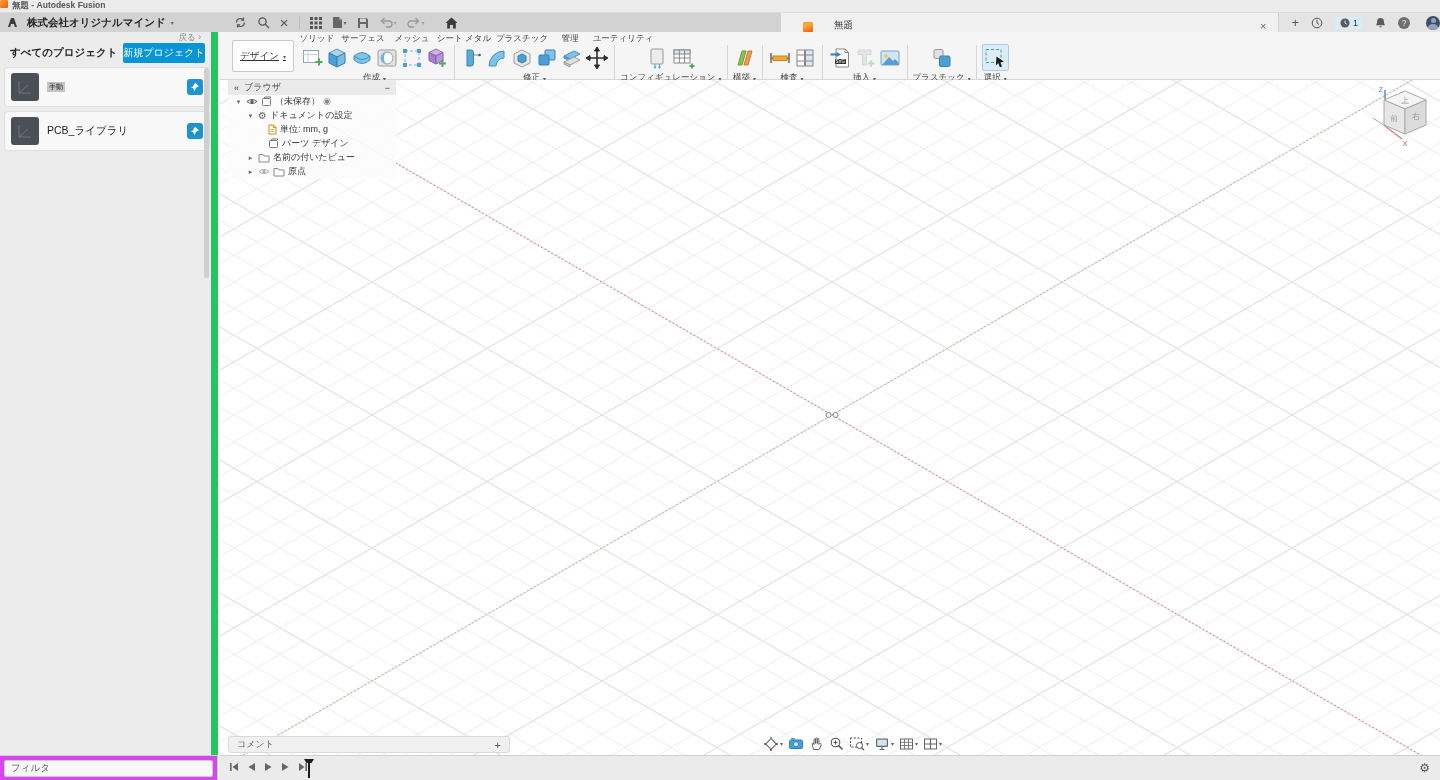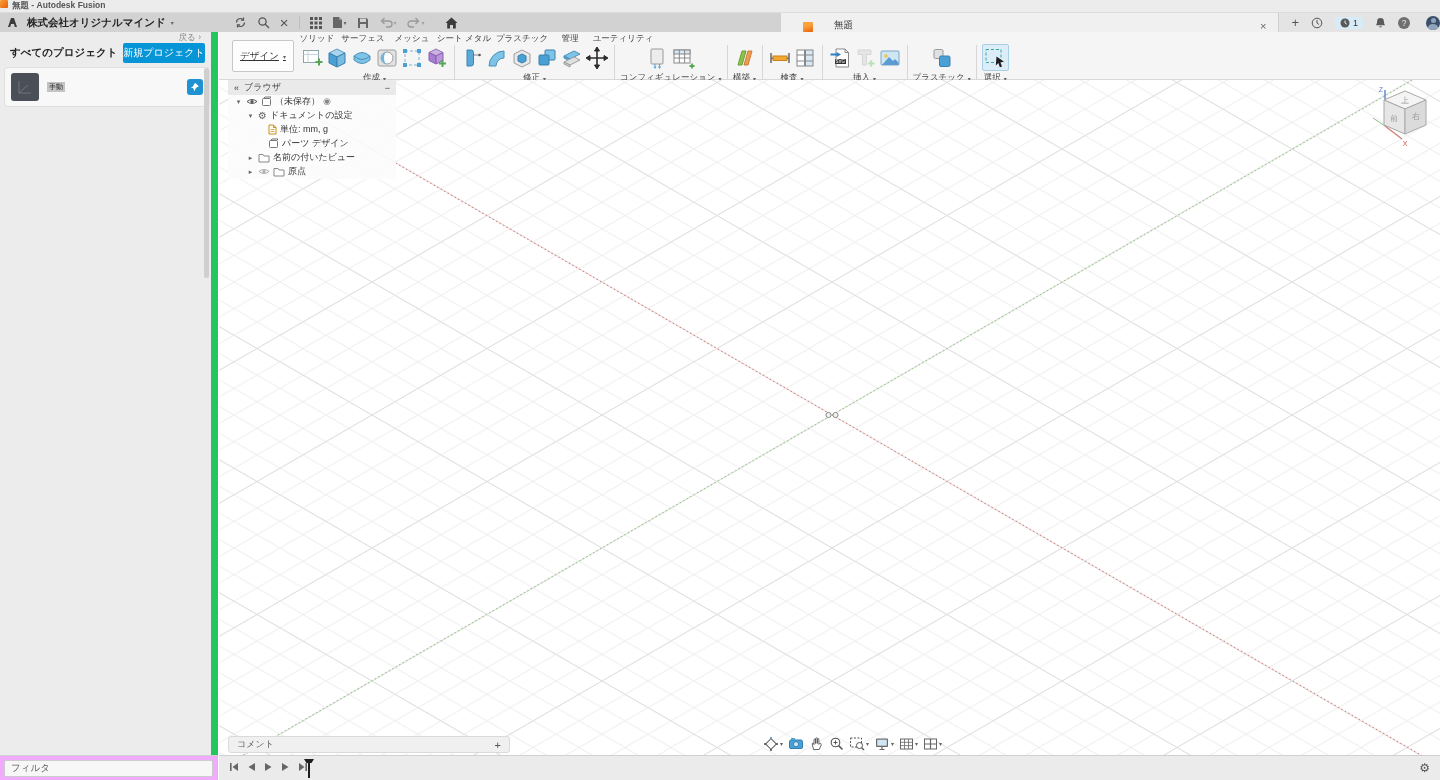--- a/index.html
+++ b/index.html
@@ -39,21 +39,21 @@
   .leftpanel { left:0; top:32px; width:218px; height:723px; background:#ececec; border-right:7px solid #22c55e; }
   .back-link { position:absolute; right:10px; top:0px; font-size:8.5px; color:#8a8a8a; }
   .lp-header { position:absolute; left:10px; top:14px; display:flex; align-items:center; gap:10px; font-weight:bold; font-size:10.5px; color:#222; }
   .btn-blue { position:absolute; right:6px; top:11px; width:82px; height:20px; background:#0696d7; color:#fff; border-radius:2px; font-size:10px; display:flex; align-items:center; justify-content:center; }
   .pcard { position:absolute; left:5px; width:204px; height:38px; background:#f8f8f8; border-radius:3px; box-shadow:0 0 0 1px #e0e0e0; display:flex; align-items:center; padding:0 6px; gap:8px; }
   .thumb { width:28px; height:28px; border-radius:3px; background:#4a4f58; }
   .pin-btn { margin-left:auto; width:16px; height:16px; border-radius:3px; background:#1f93d1; display:flex; align-items:center; justify-content:center; }
   .pname { font-size:10.5px; color:#222; }
   .pname.tiny-sel { font-size:7px; background:#c4c4c4; padding:0 2px; color:#222; }
   .lp-scroll { position:absolute; right:2px; top:36px; width:5px; height:210px; border-radius:3px; background:#cfcfcf; }
-  .filterbar { left:0; top:755px; width:218px; height:25px; background:#f0abfc; border-top:1px solid #d0d0d0; border-right:1px solid #c6c6c6; display:flex; align-items:center; padding:0 4px; }
+  .filterbar { left:0; top:755px; width:218px; height:25px; background:#d946ef; border-top:1px solid #d0d0d0; border-right:1px solid #c6c6c6; display:flex; align-items:center; padding:0 4px; }
   .filter-input { width:100%; height:17px; background:#f7f7f7; border:1px solid #cccccc; border-radius:2px; display:flex; align-items:center; padding:0 6px; color:#666; font-size:9.5px; }
 
   
   .ribbon { left:219px; top:32px; width:1221px; height:48px; background:#f5f5f5; border-bottom:1px solid #d8d8d8; }
   .design-btn { position:absolute; left:13px; top:8px; width:62px; height:32px; background:#fdfdfd; border:1px solid #c8c8c8; border-radius:2px; display:flex; align-items:center; justify-content:center; gap:3px; font-size:9.5px; color:#333;text-decoration:underline; }
   .rtab { position:absolute; top:1px; transform:translateX(-50%); font-size:8.5px; color:#444; white-space:nowrap; }
   .rgroups { position:absolute; left:76px; top:12px; display:flex; align-items:flex-start; }
   .rgroup { display:flex; flex-direction:column; align-items:center; padding:0 5px; }
   .ricons { display:flex; align-items:center; height:27px; gap:1px; }
   .ric { width:24px; height:24px; display:flex; align-items:center; justify-content:center; position:relative; }
@@ -214,20 +214,33 @@
   </span>
   <span class="btn-blue">新規プロジェクト</span>
 
   <div class="pcard" style="top:36px;">
     <span class="thumb">
       <svg width="28" height="28" viewBox="0 0 28 28">
           <path d="M8 20 L8 8 M8 20 L20 20 M8 20 L17 12" stroke="#7a8089" stroke-width="0.8" fill="none"></path>
         </svg>
     </span>
     <span class="pname tiny-sel">手動</span>
+    <span class="pin-btn">
+      <svg width="10" height="10" viewBox="0 0 10 10">
+          <path d="M5.5 1 L9 4.5 L7.2 5 L5.2 7 L4.8 9.5 L3 6 L0.8 5.8 L3.2 4.2 L4 2z" fill="#fff"></path>
+        </svg>
+    </span>
+  </div>
+  <div class="pcard" style="top:80px;">
+    <span class="thumb">
+      <svg width="28" height="28" viewBox="0 0 28 28">
+          <path d="M8 20 L8 8 M8 20 L20 20 M8 20 L17 12" stroke="#7a8089" stroke-width="0.8" fill="none"></path>
+        </svg>
+    </span>
+    <span class="pname">PCB_ライブラリ</span>
     <span class="pin-btn">
       <svg width="10" height="10" viewBox="0 0 10 10">
           <path d="M5.5 1 L9 4.5 L7.2 5 L5.2 7 L4.8 9.5 L3 6 L0.8 5.8 L3.2 4.2 L4 2z" fill="#fff"></path>
         </svg>
     </span>
   </div>
   <span class="lp-scroll"></span>
 </div>
 
 <div class="abs ribbon">

